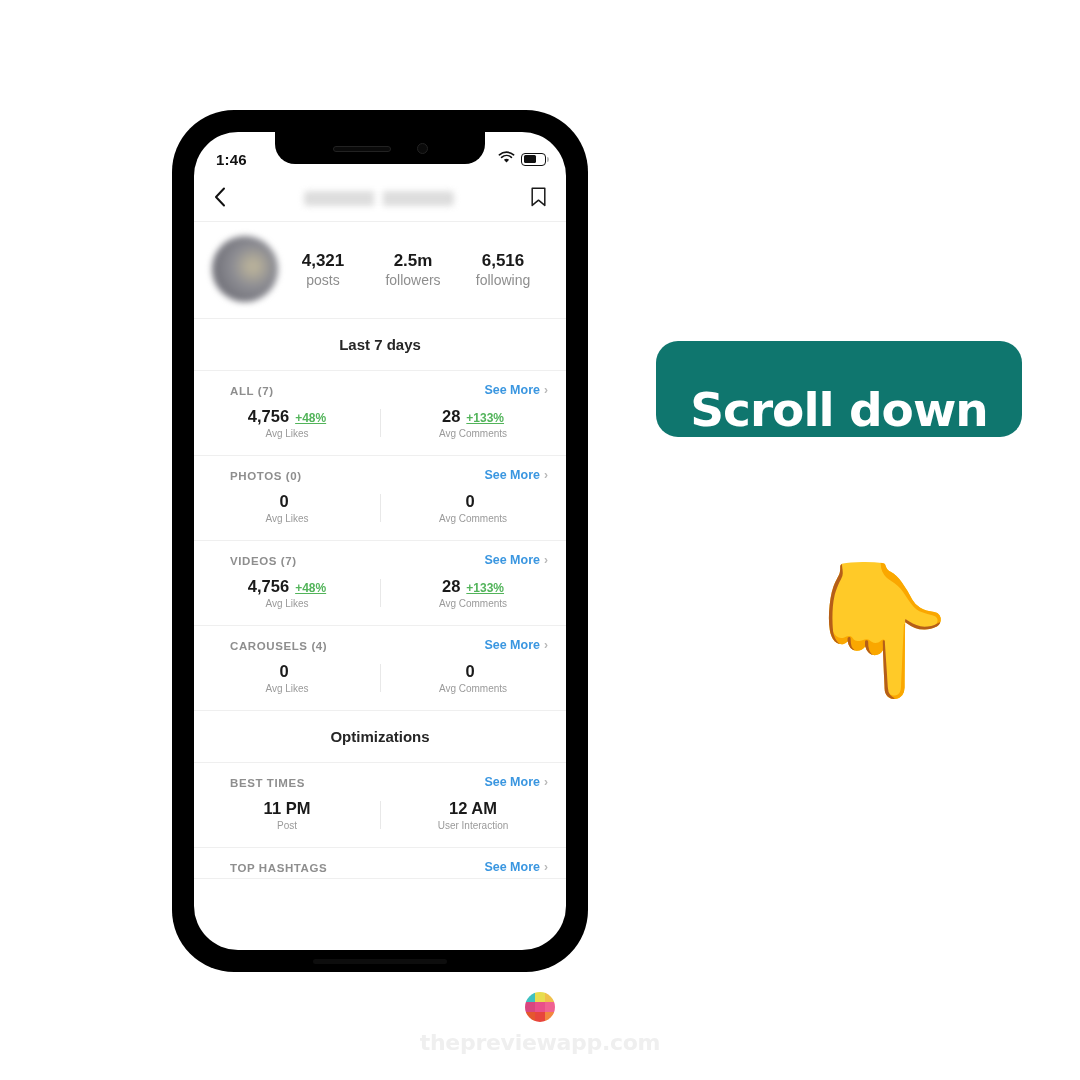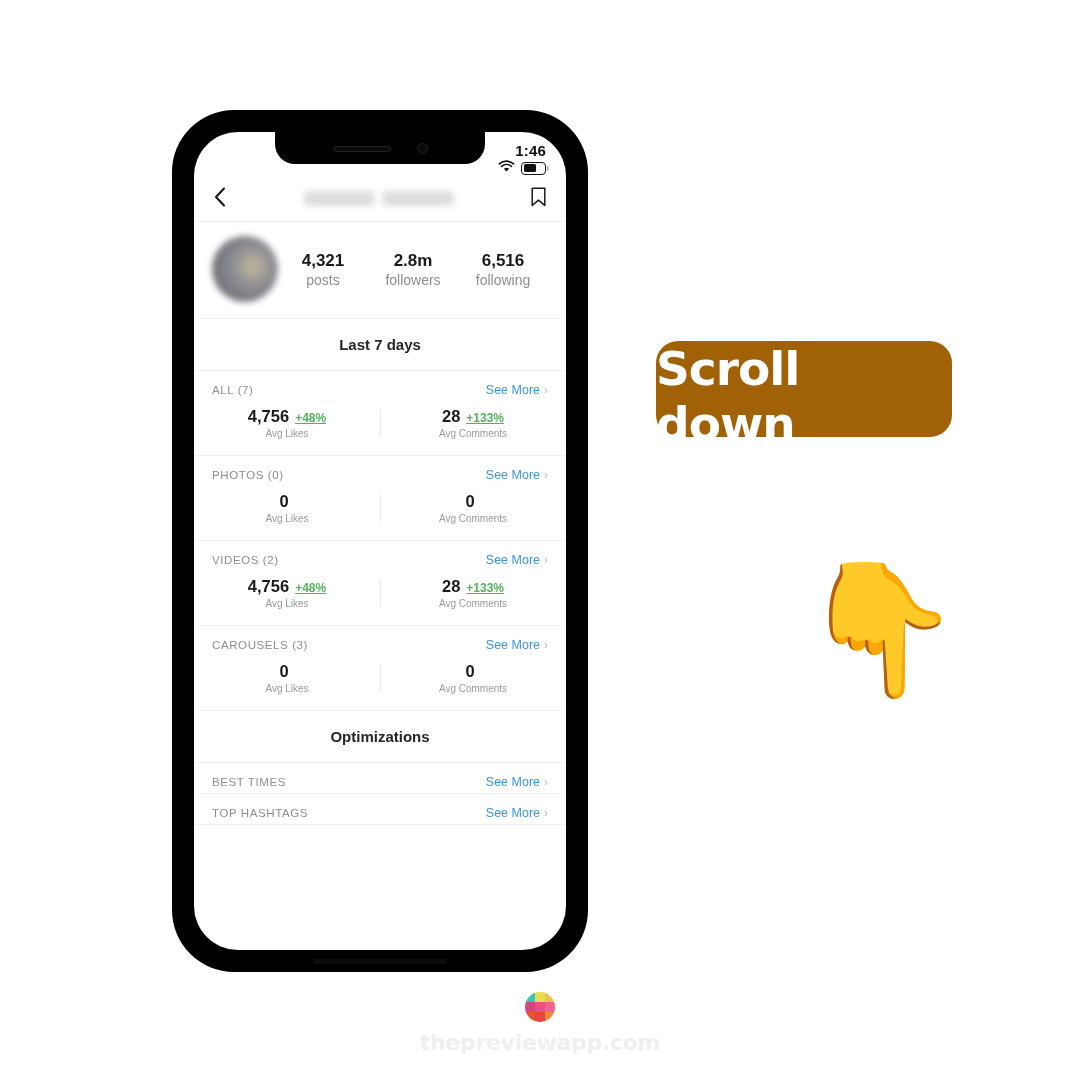--- a/index.html
+++ b/index.html
@@ -32,23 +32,22 @@
     border-bottom-left-radius: 20px; border-bottom-right-radius: 20px;
     z-index: 40;
     display: flex; align-items: center; justify-content: center; gap: 26px;
   }
   .notch .speaker { width: 58px; height: 6px; border-radius: 3px; background:#0a0a0a; border:1px solid #222; margin-top:2px;}
   .notch .camera { width: 11px; height: 11px; border-radius: 50%; background:#0a0a0a; border:1px solid #222; margin-top:2px;}
 
   
   .statusbar {
     position: relative; height: 44px; z-index: 30;
-    display: flex; align-items: flex-end; justify-content: space-between;
+    display: flex; align-items: center; justify-content: space-between;
     padding: 10px 20px 0 22px;
-    flex-direction: column;
   }
   .st-time { font-size: 15px; font-weight: 700; color:#111; letter-spacing:.2px; }
   .st-right { display:flex; align-items:center; gap:6px; }
   .batt {
     width: 25px; height: 13px; border: 1.6px solid #111; border-radius: 4px;
     position: relative; display:flex; align-items:center; padding:1.6px;
   }
   .batt::after{ content:""; position:absolute; right:-4px; top:3.5px; width:2.2px; height:5px;
     background:#bbb; border-radius:0 2px 2px 0;}
   .batt i{ display:block; height:100%; width:62%; background:#111; border-radius:1.5px;}
@@ -80,22 +79,23 @@
   .stat .lbl { font-size: 14px; color:#8e8e8e; margin-top: 1px; }
 
   
   .section-title {
     height: 52px; display:flex; align-items:center; justify-content:center;
     border-bottom: 1px solid #efefef; background:#fff;
     font-size: 15px; font-weight: 700; color:#262626;
   }
   .group { border-bottom: 1px solid #efefef; background:#fff; }
   .group-head {
-    display:flex; align-items:center; justify-content:space-between;
-    padding: 12px 18px 4px 18px;
+    display:flex; align-items:flex-end; justify-content:space-between;
+    padding: 12px 18px 4px 36px;
+    font-weight: bold;
   }
   .group-label { font-size: 11.5px; color:#8e8e8e; letter-spacing:.6px; }
   .see-more { font-size: 12.5px; color:#3a96e0; display:flex; align-items:center; gap:4px; }
   .see-more .chev { color:#b9b9b9; font-size: 12px; line-height:1; }
 
   .metrics { display:flex; padding: 6px 0 16px 0; }
   .metric { flex:1; text-align:center; position:relative; }
   .metric + .metric::before{
     content:""; position:absolute; left:0; top:2px; bottom:2px; width:1px; background:#e8e8e8;
   }
@@ -105,23 +105,23 @@
   .metric .cap { font-size: 10px; color:#9a9a9a; margin-top: 2px; }
 
   
   .home-ind {
     position:absolute; left:50%; bottom:8px; transform:translateX(-50%);
     width: 134px; height: 5px; border-radius: 3px; background:#0d0d0d; z-index: 25;
   }
 
   
   .scroll-badge {
-    position:absolute; left:656px; top:341px; width:296px; height:96px;
-    background:#a16207; border-radius: 22px;
-    display:flex; align-items:flex-start; justify-content:center;
+    position:absolute; left:656px; top:341px; width:366px; height:96px;
+    background:#0f766e; border-radius: 22px;
+    display:flex; align-items:flex-end; justify-content:center;
   }
   .scroll-badge span {
     color:#fff; font-size: 47px; font-weight: 700; letter-spacing:-1px;
     font-family: "DejaVu Sans", sans-serif;
   }
 
   
   .hand { position:absolute; left:800px; top:548px; width:140px; height:162px;
           font-size: 130px; line-height:162px; text-align:center; }
 
@@ -182,21 +182,21 @@
       </div>
 
       <div class="profile">
         <div class="avatar"></div>
         <div class="stats">
           <div class="stat">
             <div class="num">4,321</div>
             <div class="lbl">posts</div>
           </div>
           <div class="stat">
-            <div class="num">2.8m</div>
+            <div class="num">2.5m</div>
             <div class="lbl">followers</div>
           </div>
           <div class="stat">
             <div class="num">6,516</div>
             <div class="lbl">following</div>
           </div>
         </div>
       </div>
 
       <div class="section-title">Last 7 days</div>
@@ -248,21 +248,21 @@
               <span class="val">0</span>
               <span class="delta"></span>
             </div>
             <div class="cap">Avg Comments</div>
           </div>
         </div>
       </div>
 
       <div class="group">
         <div class="group-head">
-          <span class="group-label">VIDEOS (2)</span>
+          <span class="group-label">VIDEOS (7)</span>
           <span class="see-more">
             <span>See More</span>
             <span class="chev">›</span>
           </span>
         </div>
         <div class="metrics">
           <div class="metric">
             <div class="row">
               <span class="val">4,756</span>
               <span class="delta">+48%</span>
@@ -274,21 +274,21 @@
               <span class="val">28</span>
               <span class="delta">+133%</span>
             </div>
             <div class="cap">Avg Comments</div>
           </div>
         </div>
       </div>
 
       <div class="group">
         <div class="group-head">
-          <span class="group-label">CAROUSELS (3)</span>
+          <span class="group-label">CAROUSELS (4)</span>
           <span class="see-more">
             <span>See More</span>
             <span class="chev">›</span>
           </span>
         </div>
         <div class="metrics">
           <div class="metric">
             <div class="row">
               <span class="val">0</span>
               <span class="delta"></span>
@@ -307,20 +307,34 @@
 
       <div class="section-title">Optimizations</div>
 
       <div class="group">
         <div class="group-head">
           <span class="group-label">BEST TIMES</span>
           <span class="see-more">
             <span>See More</span>
             <span class="chev">›</span>
           </span>
+        </div>
+        <div class="metrics">
+          <div class="metric">
+            <div class="row">
+              <span class="val">11 PM</span>
+            </div>
+            <div class="cap">Post</div>
+          </div>
+          <div class="metric">
+            <div class="row">
+              <span class="val">12 AM</span>
+            </div>
+            <div class="cap">User Interaction</div>
+          </div>
         </div>
       </div>
 
       <div class="group">
         <div class="group-head">
           <span class="group-label">TOP HASHTAGS</span>
           <span class="see-more">
             <span>See More</span>
             <span class="chev">›</span>
           </span>

